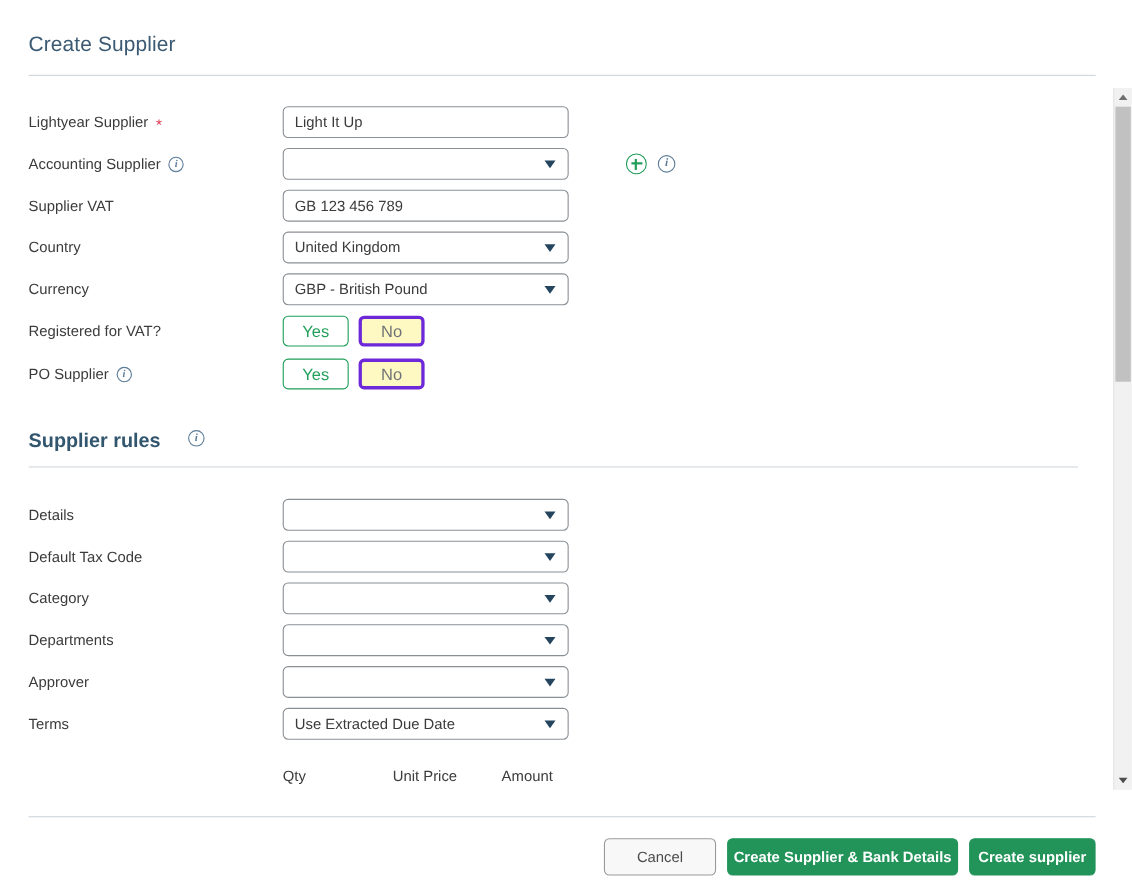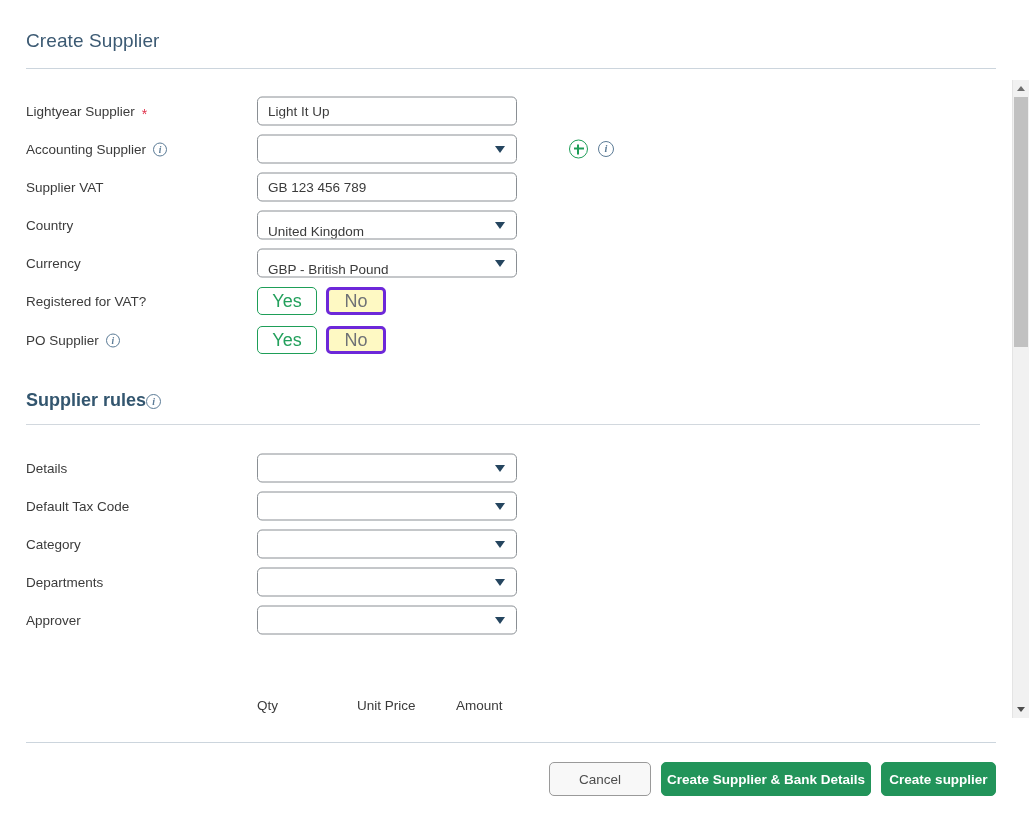--- a/index.html
+++ b/index.html
@@ -106,21 +106,21 @@
     color: #3b3b3b;
     display: flex;
     align-items: center;
     padding: 0 10px;
   }
   .control .val {
     white-space: nowrap;
     overflow: hidden;
     text-overflow: ellipsis;
   }
-  .control.select { padding-right: 30px; align-items: flex-end; }
+  .control.select { padding-right: 30px; }
   .caret {
     position: absolute;
     right: 11px;
     top: 50%;
     transform: translateY(-50%);
     width: 0; height: 0;
     border-left: 5.5px solid transparent;
     border-right: 5.5px solid transparent;
     border-top: 7px solid #25455f;
   }
@@ -167,21 +167,21 @@
     left: 257px;
     top: 50%;
     transform: translateY(-50%);
     display: flex;
     gap: 9px;
   }
   .toggle-btn {
     width: 60px;
     height: 28px;
     border-radius: 5px;
-    font-size: 18px;
+    font-size: 15px;
     display: flex;
     align-items: center;
     justify-content: center;
     cursor: pointer;
     user-select: none;
   }
   .toggle-btn.on {
     border: 1.6px solid #1e9e58;
     color: #23a05c;
     background: #ffffff;
@@ -193,22 +193,21 @@
   }
 
   
   .section-title {
     position: absolute;
     left: 26px;
     font-size: 18px;
     font-weight: bold;
     color: #33566f;
     display: flex;
-    align-items: center;
-    gap: 0;
+    gap: 25px;
     white-space: nowrap;
   }
   .section-title .info-icon {
     width: 15px; height: 15px;
     font-size: 10px; line-height: 13px;
     font-weight: bold;
     position: relative;
     top: 1px;
   }
   .section-divider {
@@ -449,20 +448,29 @@
     <div class="form-row" style="top:521px">
       <div class="field-label">
         <span>Approver</span>
       </div>
       <div class="control select">
         <span class="val"></span>
         <span class="caret"></span>
       </div>
     </div>
 
+    <div class="form-row" style="top:559px">
+      <div class="field-label">
+        <span>Terms</span>
+      </div>
+      <div class="control select">
+        <span class="val">Use Extracted Due Date</span>
+        <span class="caret"></span>
+      </div>
+    </div>
 
     <div class="col-head-row" style="top:618px">
       <div class="col-head" style="left:257px">Qty</div>
       <div class="col-head" style="left:357px">Unit Price</div>
       <div class="col-head" style="left:456px">Amount</div>
     </div>
 
   </div>
 
   <div class="scrollbar">

